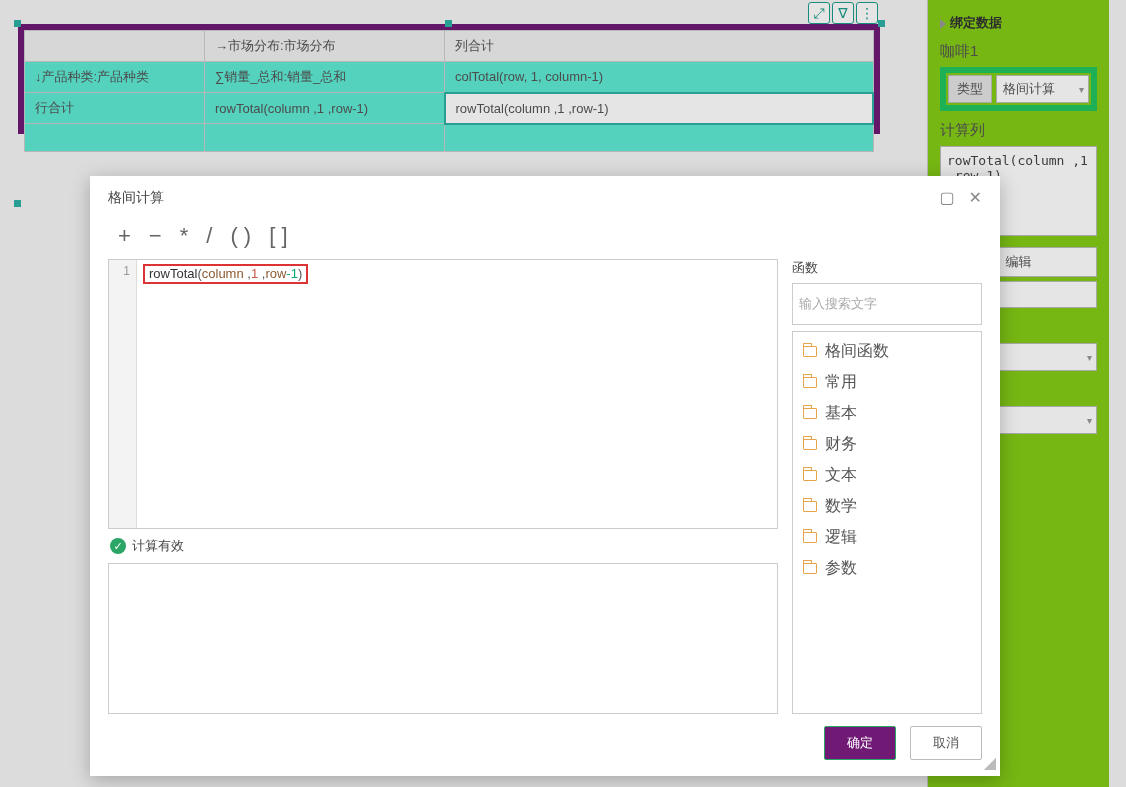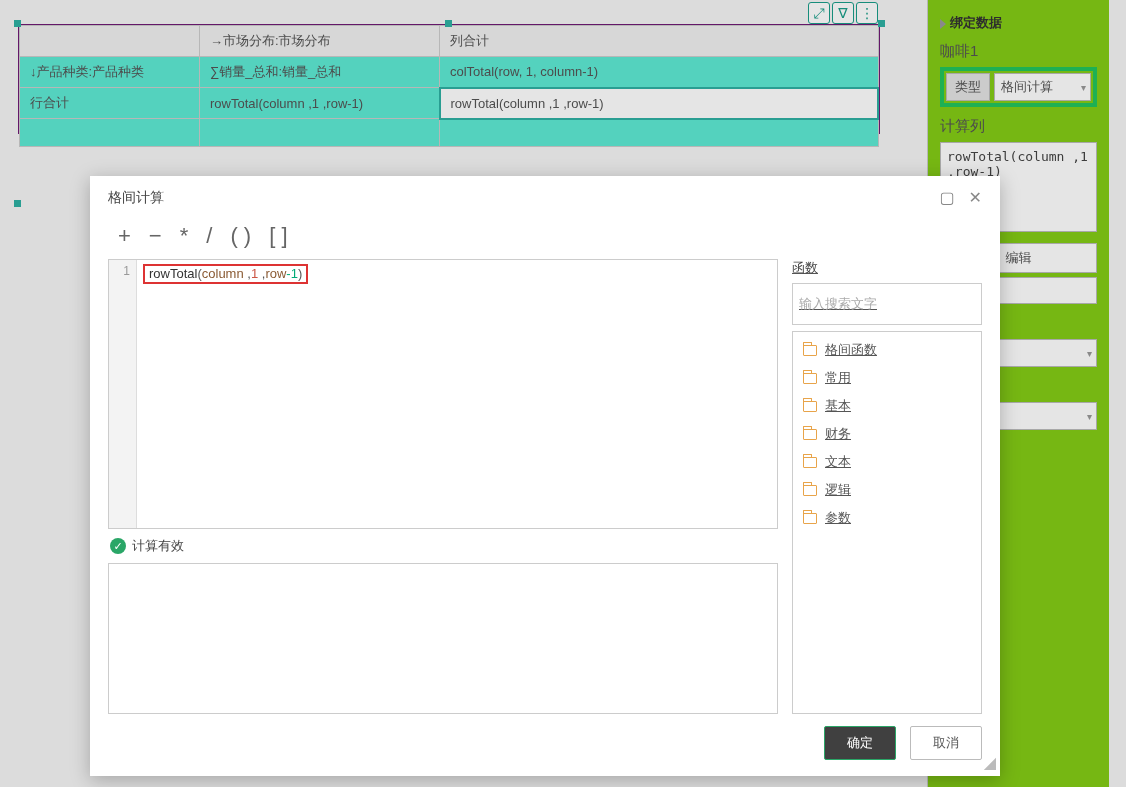--- a/index.html
+++ b/index.html
@@ -1,19 +1,19 @@
 <!DOCTYPE html>
 <html><head>
 <meta charset="utf-8">
 <style>
 * { box-sizing: border-box; margin: 0; padding: 0; }
 html, body { width: 1126px; height: 787px; font-family: "Microsoft YaHei", Arial, sans-serif; font-size: 13px; color: #555; background: #f5f5f5; overflow: hidden; position: relative; }
 
 
-.canvas { position: absolute; left: 18px; top: 24px; width: 862px; height: 110px; background: #fff; border: 1px solid #701a75; }
+.canvas { position: absolute; left: 18px; top: 24px; width: 862px; height: 110px; background: #fff; border: 6px solid #701a75; }
 .canvas-handles .h { position: absolute; width: 7px; height: 7px; background: #2eb0a3; }
 .canvas-handles .tl { left: 14px; top: 20px; }
 .canvas-handles .tm { left: 445px; top: 20px; }
 .canvas-handles .tr { left: 878px; top: 20px; }
 .canvas-handles .ml { left: 14px; top: 200px; }
 .canvas-handles .mr { left: 878px; top: 200px; }
 
 .toolbar-icons { position: absolute; right: 248px; top: 2px; display: flex; gap: 2px; }
 .toolbar-icons .ti { width: 22px; height: 22px; border: 1px solid #1a9e89; border-radius: 3px; display: flex; align-items: center; justify-content: center; color: #1a9e89; font-size: 14px; cursor: pointer; background: #fff; }
 
@@ -21,21 +21,21 @@
 .tbl td { border: 1px solid #ccc; padding: 6px 10px; font-size: 13px; color: #555; height: 25px; background: #5eead4; }
 .tbl td.sel { border: 2px solid #2eb0a3; background: #fff; }
 .tbl td.hdr { background: #f0f0f0; }
 
 
 .sidebar { position: absolute; right: 17px; top: 0; width: 182px; height: 100%; background: #84cc16; border-left: 1px solid #ccc; padding: 14px 12px; }
 .sidebar h3 { font-size: 13px; font-weight: bold; color: #333; margin-bottom: 8px; }
 .chevron { display: inline-block; width: 0; height: 0; border-top: 5px solid transparent; border-bottom: 5px solid transparent; border-left: 6px solid #999; margin-right: 4px; vertical-align: middle; }
 .sb-label { font-size: 15px; color: #555; margin: 10px 0 6px; }
 .sb-row { display: flex; gap: 4px; align-items: stretch; }
-.sb-row.redbox { border: 4px solid #22c55e; padding: 2px; }
+.sb-row.redbox { border: 6px solid #22c55e; padding: 2px; }
 .sb-cell-label { background: #e4e4e4; border: 1px solid #bbb; padding: 4px 8px; min-width: 38px; text-align: center; }
 .sb-select { flex: 1; background: #fff; border: 1px solid #bbb; padding: 4px 6px; position: relative; }
 .sb-arrow { position: absolute; right: 4px; top: 50%; transform: translateY(-50%); color: #999; font-size: 10px; }
 .sb-textarea { width: 100%; height: 90px; border: 1px solid #bbb; background: #fff; padding: 6px; font-size: 13px; resize: none; color: #444; }
 .sb-btn { width: 100%; border: 1px solid #bbb; background: #fff; padding: 5px; text-align: center; margin-top: 8px; cursor: pointer; }
 .sb-input { width: 100%; border: 1px solid #bbb; background: #fff; padding: 5px; margin-top: 4px; }
 
 
 .overlay { position: absolute; inset: 0; background: rgba(0,0,0,0.10); }
 .modal { position: absolute; left: 90px; top: 176px; width: 910px; height: 600px; background: #fff; box-shadow: 0 4px 18px rgba(0,0,0,0.25); display: flex; flex-direction: column; }
@@ -60,31 +60,31 @@
 .tok-p { color: #555; }
 .tok-id { color: #8a5a33; }
 .tok-num { color: #c54; }
 .tok-neg { color: #0a7; }
 
 .valid-row { display: flex; align-items: center; gap: 6px; padding: 8px 2px; color: #444; font-size: 13px; }
 .valid-row .chk { width: 16px; height: 16px; border-radius: 50%; background: #2aa667; display: inline-flex; align-items: center; justify-content: center; color: #fff; font-size: 11px; }
 
 .preview-box { flex: 1; border: 1px solid #ccc; min-height: 150px; }
 
-.func-col { width: 190px; display: flex; flex-direction: column; text-decoration: underline; }
+.func-col { width: 190px; display: flex; flex-direction: column; }
 .func-title { font-size: 13px; color: #444; padding-bottom: 6px; }
 .func-search { border: 1px solid #ccc; padding: 11px 6px; color: #aaa; font-size: 13px; margin-bottom: 6px; }
 .func-list { border: 1px solid #ccc; flex: 1; overflow: auto; padding: 4px 0; }
-.func-item { display: flex; align-items: center; gap: 8px; padding: 5px 10px; font-size: 13px; color: #555; cursor: pointer; }
+.func-item { display: flex; align-items: center; gap: 8px; padding: 5px 10px; font-size: 16px; color: #555; cursor: pointer; }
 .folder-ico { width: 14px; height: 11px; border: 1px solid #e8a44a; border-radius: 1px; background: linear-gradient(#fff,#fff); position: relative; }
 .folder-ico::before { content: ""; position: absolute; left: -1px; top: -4px; width: 7px; height: 3px; border: 1px solid #e8a44a; border-bottom: none; border-radius: 1px 1px 0 0; }
 
 .m-footer { padding: 12px 18px 16px; display: flex; justify-content: flex-end; gap: 14px; }
 .btn { min-width: 72px; padding: 7px 18px; border: 1px solid #bbb; background: #fff; text-align: center; cursor: pointer; font-size: 13px; border-radius: 2px; }
-.btn.primary { background: #404040; border-color: #2aa667; color: #fff; }
+.btn.primary { background: #701a75; border-color: #2aa667; color: #fff; }
 
 .resize-grip { position: absolute; right: 4px; bottom: 4px; color: #bbb; font-size: 16px; transform: rotate(0deg); }
 </style>
 </head>
 <body>
 
 <div class="canvas">
   <table class="tbl">
     <tbody>
         <tr>
@@ -215,20 +215,24 @@
           <div class="func-item">
               <span class="folder-ico"></span>
               <span>财务</span>
             </div>
           <div class="func-item">
               <span class="folder-ico"></span>
               <span>文本</span>
             </div>
           <div class="func-item">
               <span class="folder-ico"></span>
+              <span>数学</span>
+            </div>
+          <div class="func-item">
+              <span class="folder-ico"></span>
               <span>逻辑</span>
             </div>
           <div class="func-item">
               <span class="folder-ico"></span>
               <span>参数</span>
             </div>
         </div>
       </div>
     </div>
   </div>

